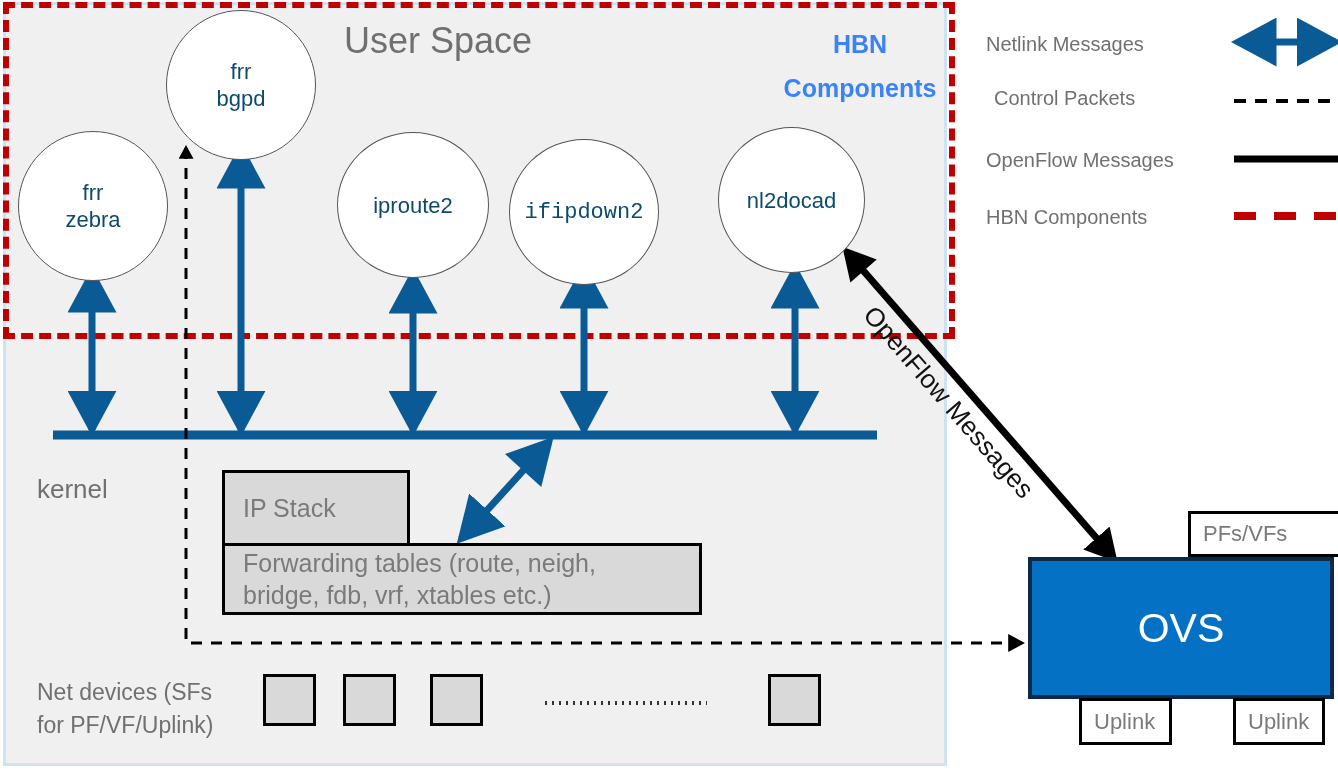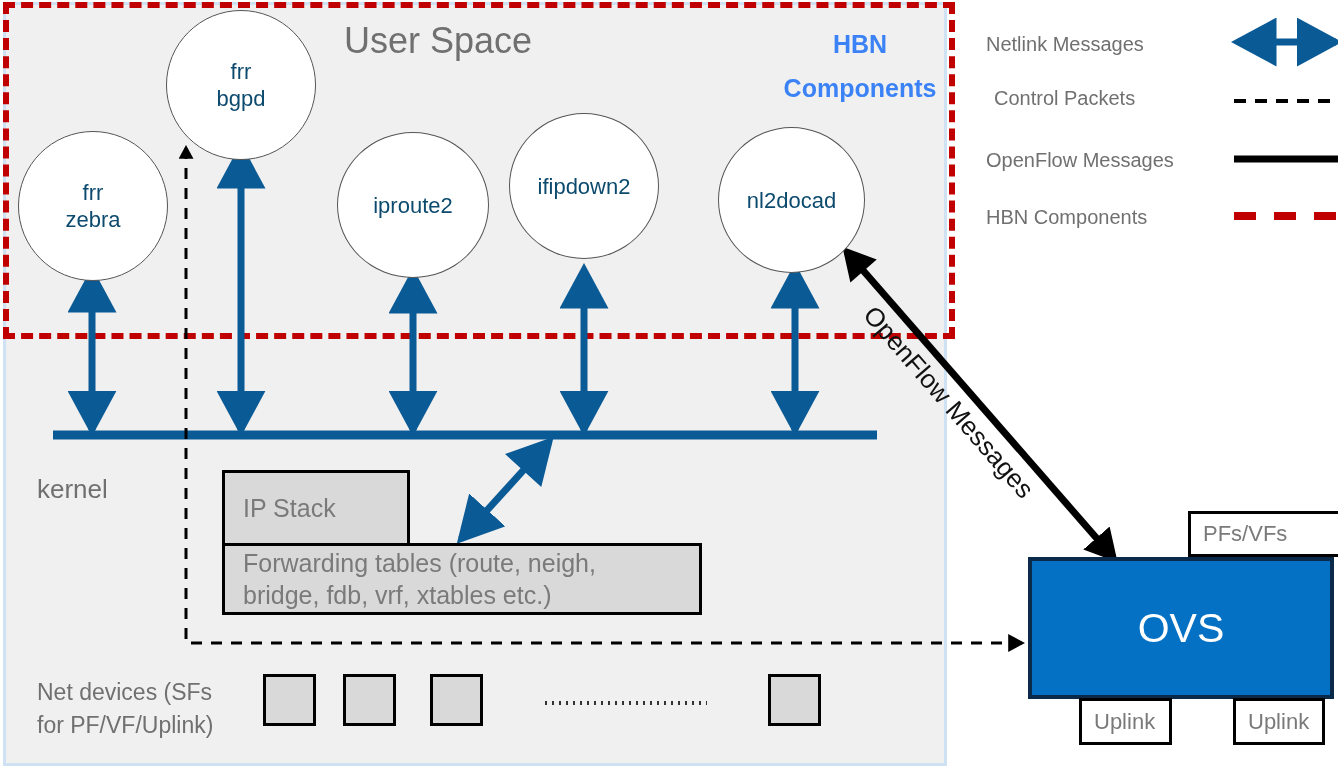--- a/index.html
+++ b/index.html
@@ -120,21 +120,21 @@
     <line x1="1234" y1="216" x2="1338" y2="216" stroke="#c00000" stroke-width="8" stroke-dasharray="22,18"></line>
   </svg>
 
   <div class="of-label">OpenFlow Messages</div>
 
   <div class="circ" style="left: 18px; top: 131px; width: 150px; height: 150px; white-space: pre-line;">frr
 zebra</div>
   <div class="circ" style="left: 166px; top: 10px; width: 150px; height: 150px; white-space: pre-line;">frr
 bgpd</div>
   <div class="circ" style="left:337px;top:132px;width:152px;height:146px;">iproute2</div>
-  <div class="circ" style="left:509px;top:113px;width:150px;height:146px;">ifipdown2</div>
+  <div class="circ" style="left:509px;top:139px;width:150px;height:146px;font-family:Liberation Mono, monospace;">ifipdown2</div>
   <div class="circ" style="left:718px;top:127px;width:147px;height:146px;">nl2docad</div>
 
   <div class="gbox ipstack">
     <span>IP Stack</span>
   </div>
   <div class="gbox fwd">
     <span style="white-space: pre-line;">Forwarding tables (route, neigh,
 bridge, fdb, vrf, xtables etc.)</span>
   </div>
 

